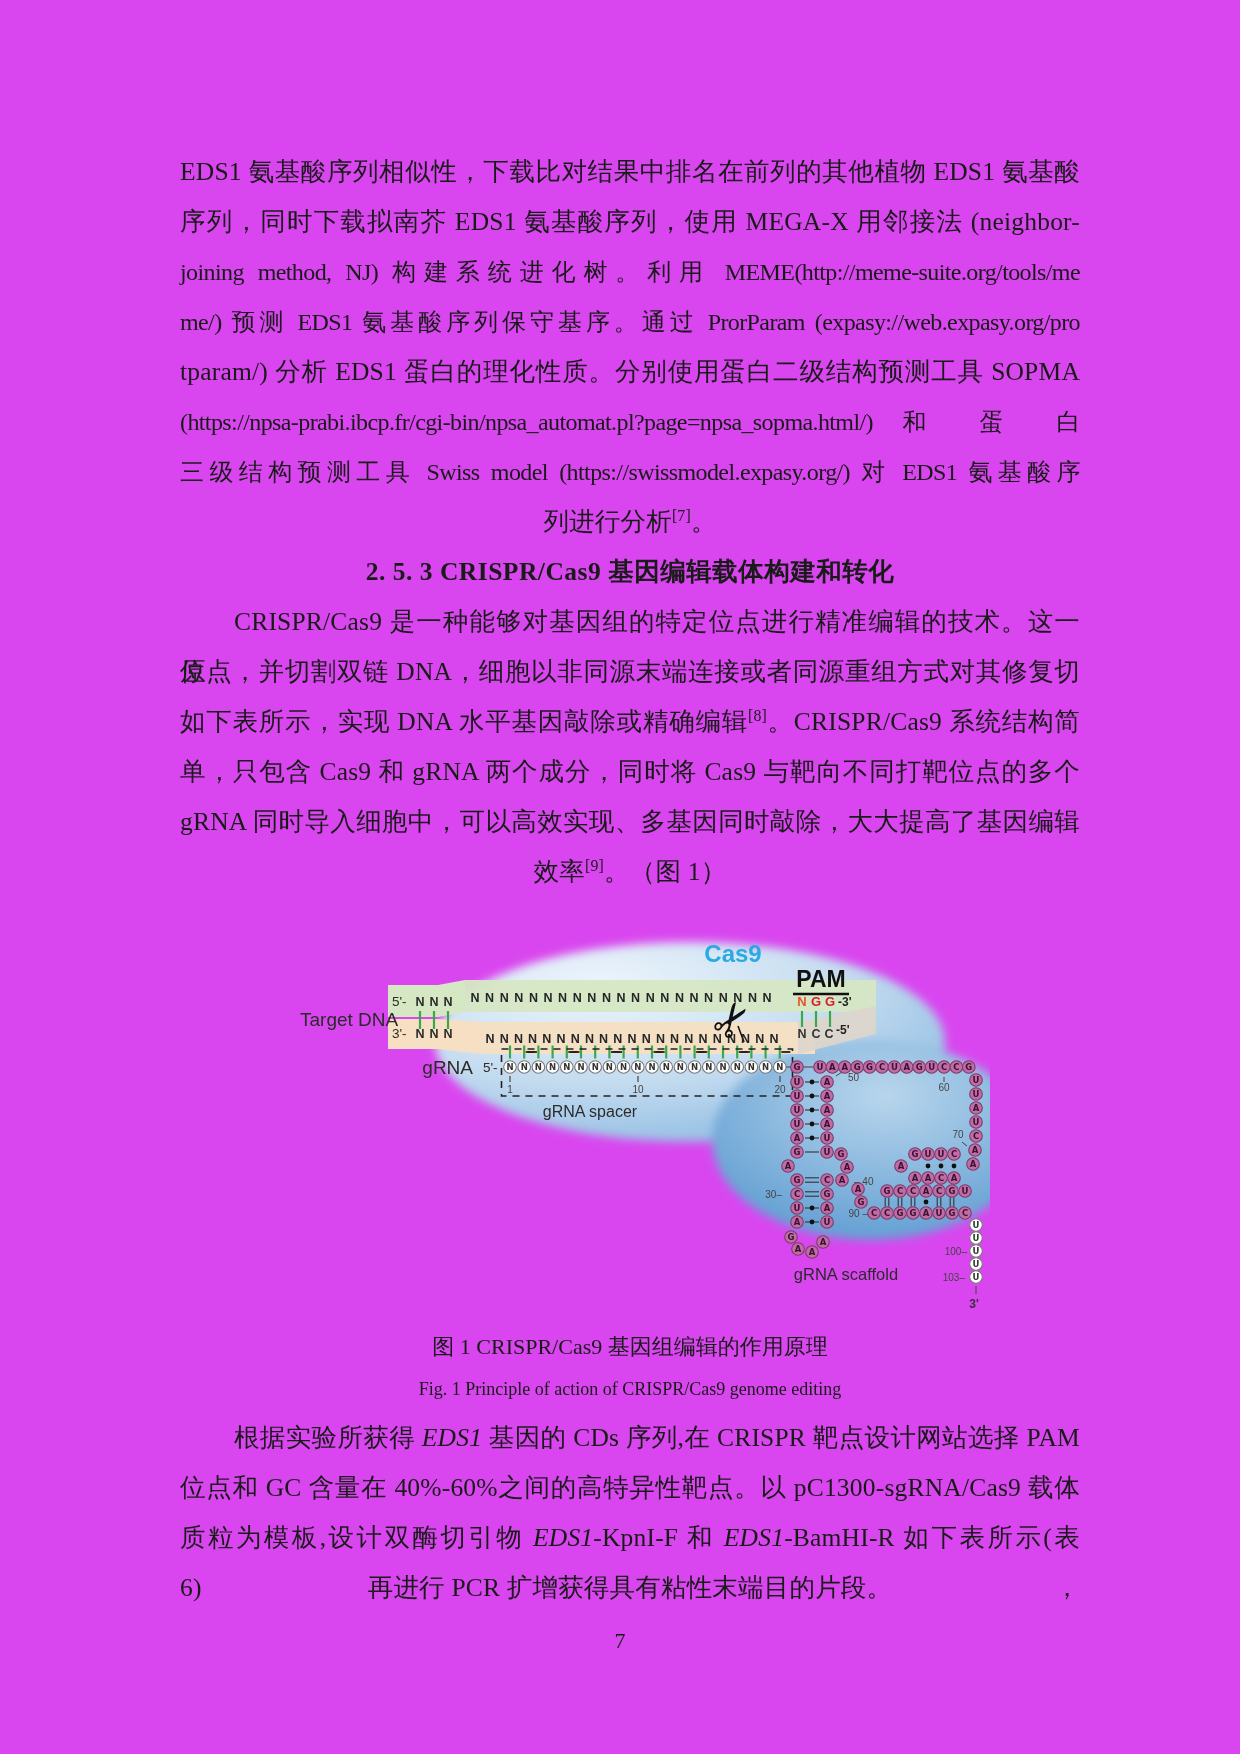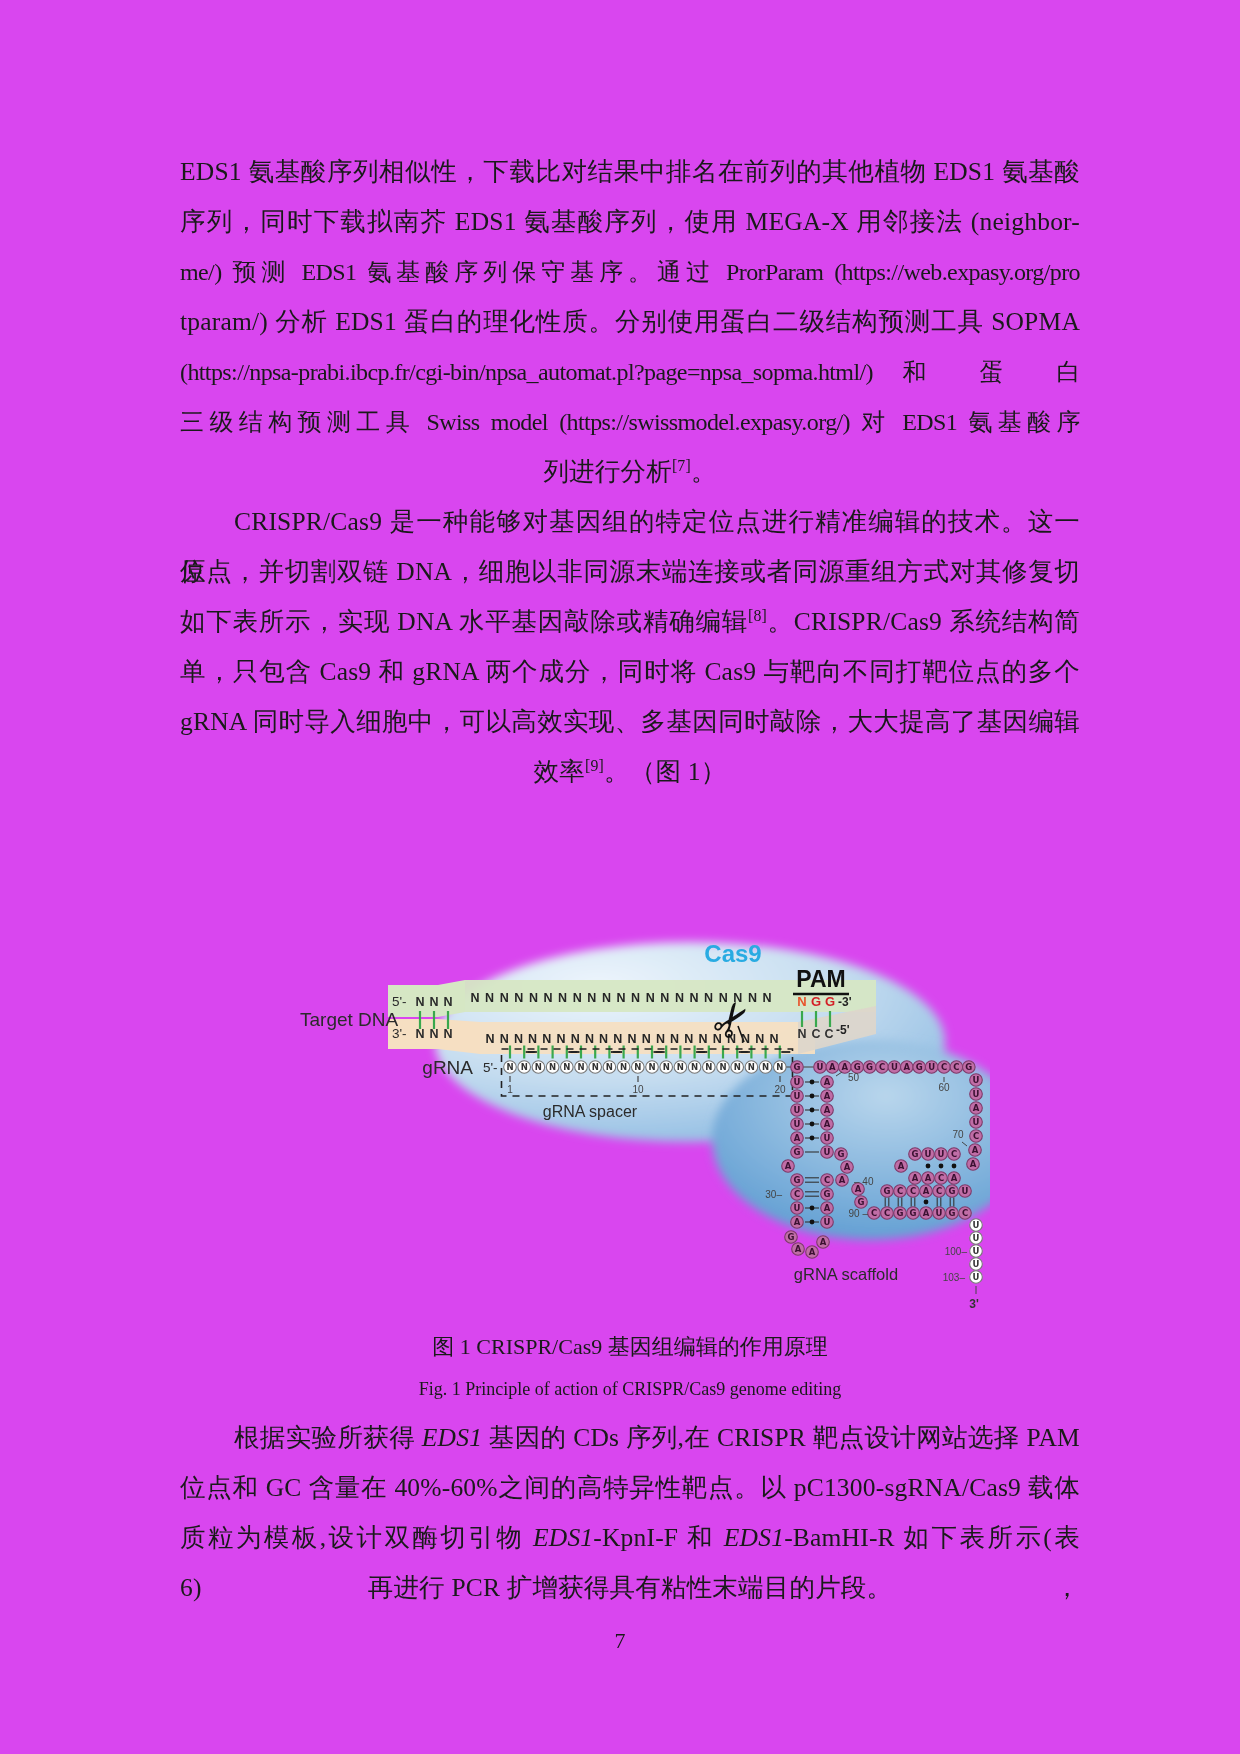--- a/index.html
+++ b/index.html
@@ -25,25 +25,27 @@
   .figtext{font-family:"Liberation Sans","DejaVu Sans",sans-serif;}
 </style>
 </head>
 <body>
 
 <div id="page">
 
   <div class="textblock" id="body1" style="top:147px;">
       <div class="line j"><span>EDS1 氨基酸序列相似性，下载比对结果中排名在前列的其他植物 EDS1 氨基酸</span></div>
       <div class="line j"><span>序列，同时下载拟南芥 EDS1 氨基酸序列，使用 MEGA-X 用邻接法 (neighbor-</span></div>
-      <div class="line j tight"><span>me/) 预测 EDS1 氨基酸序列保守基序。通过 ProrParam (https://web.expasy.org/pro</span></div>
+      <div class="line j tight"><span>joining method, NJ) 构建系统进化树。利用 MEME(http://meme-suite.org/tools/me</span></div>
+      <div class="line j tight"><span>me/) 预测 EDS1 氨基酸序列保守基序。通过 ProrParam (expasy://web.expasy.org/pro</span></div>
       <div class="line j"><span>tparam/) 分析 EDS1 蛋白的理化性质。分别使用蛋白二级结构预测工具 SOPMA</span></div>
       <div class="line j tight"><span>(https://npsa-prabi.ibcp.fr/cgi-bin/npsa_automat.pl?page=npsa_sopma.html/) 和 蛋 白</span></div>
       <div class="line j tight"><span>三级结构预测工具 Swiss model (https://swissmodel.expasy.org/) 对 EDS1 氨基酸序</span></div>
       <div class="line"><span>列进行分析</span><sup>[7]</sup><span>。</span></div>
+      <div class="line bold"><span>2. 5. 3  CRISPR/Cas9 基因编辑载体构建和转化</span></div>
       <div class="line j ind"><span>CRISPR/Cas9 是一种能够对基因组的特定位点进行精准编辑的技术。这一原</span></div>
       <div class="line j"><span>位点，并切割双链 DNA，细胞以非同源末端连接或者同源重组方式对其修复切</span></div>
       <div class="line j"><span>如下表所示，实现 DNA 水平基因敲除或精确编辑</span><sup>[8]</sup><span>。CRISPR/Cas9 系统结构简</span></div>
       <div class="line j"><span>单，只包含 Cas9 和 gRNA 两个成分，同时将 Cas9 与靶向不同打靶位点的多个</span></div>
       <div class="line j"><span>gRNA 同时导入细胞中，可以高效实现、多基因同时敲除，大大提高了基因编辑</span></div>
       <div class="line"><span>效率</span><sup>[9]</sup><span>。（图 1）</span></div>
     </div>
 
   <div id="figwrap">
     <svg viewBox="0 0 720 410" xmlns="http://www.w3.org/2000/svg">

